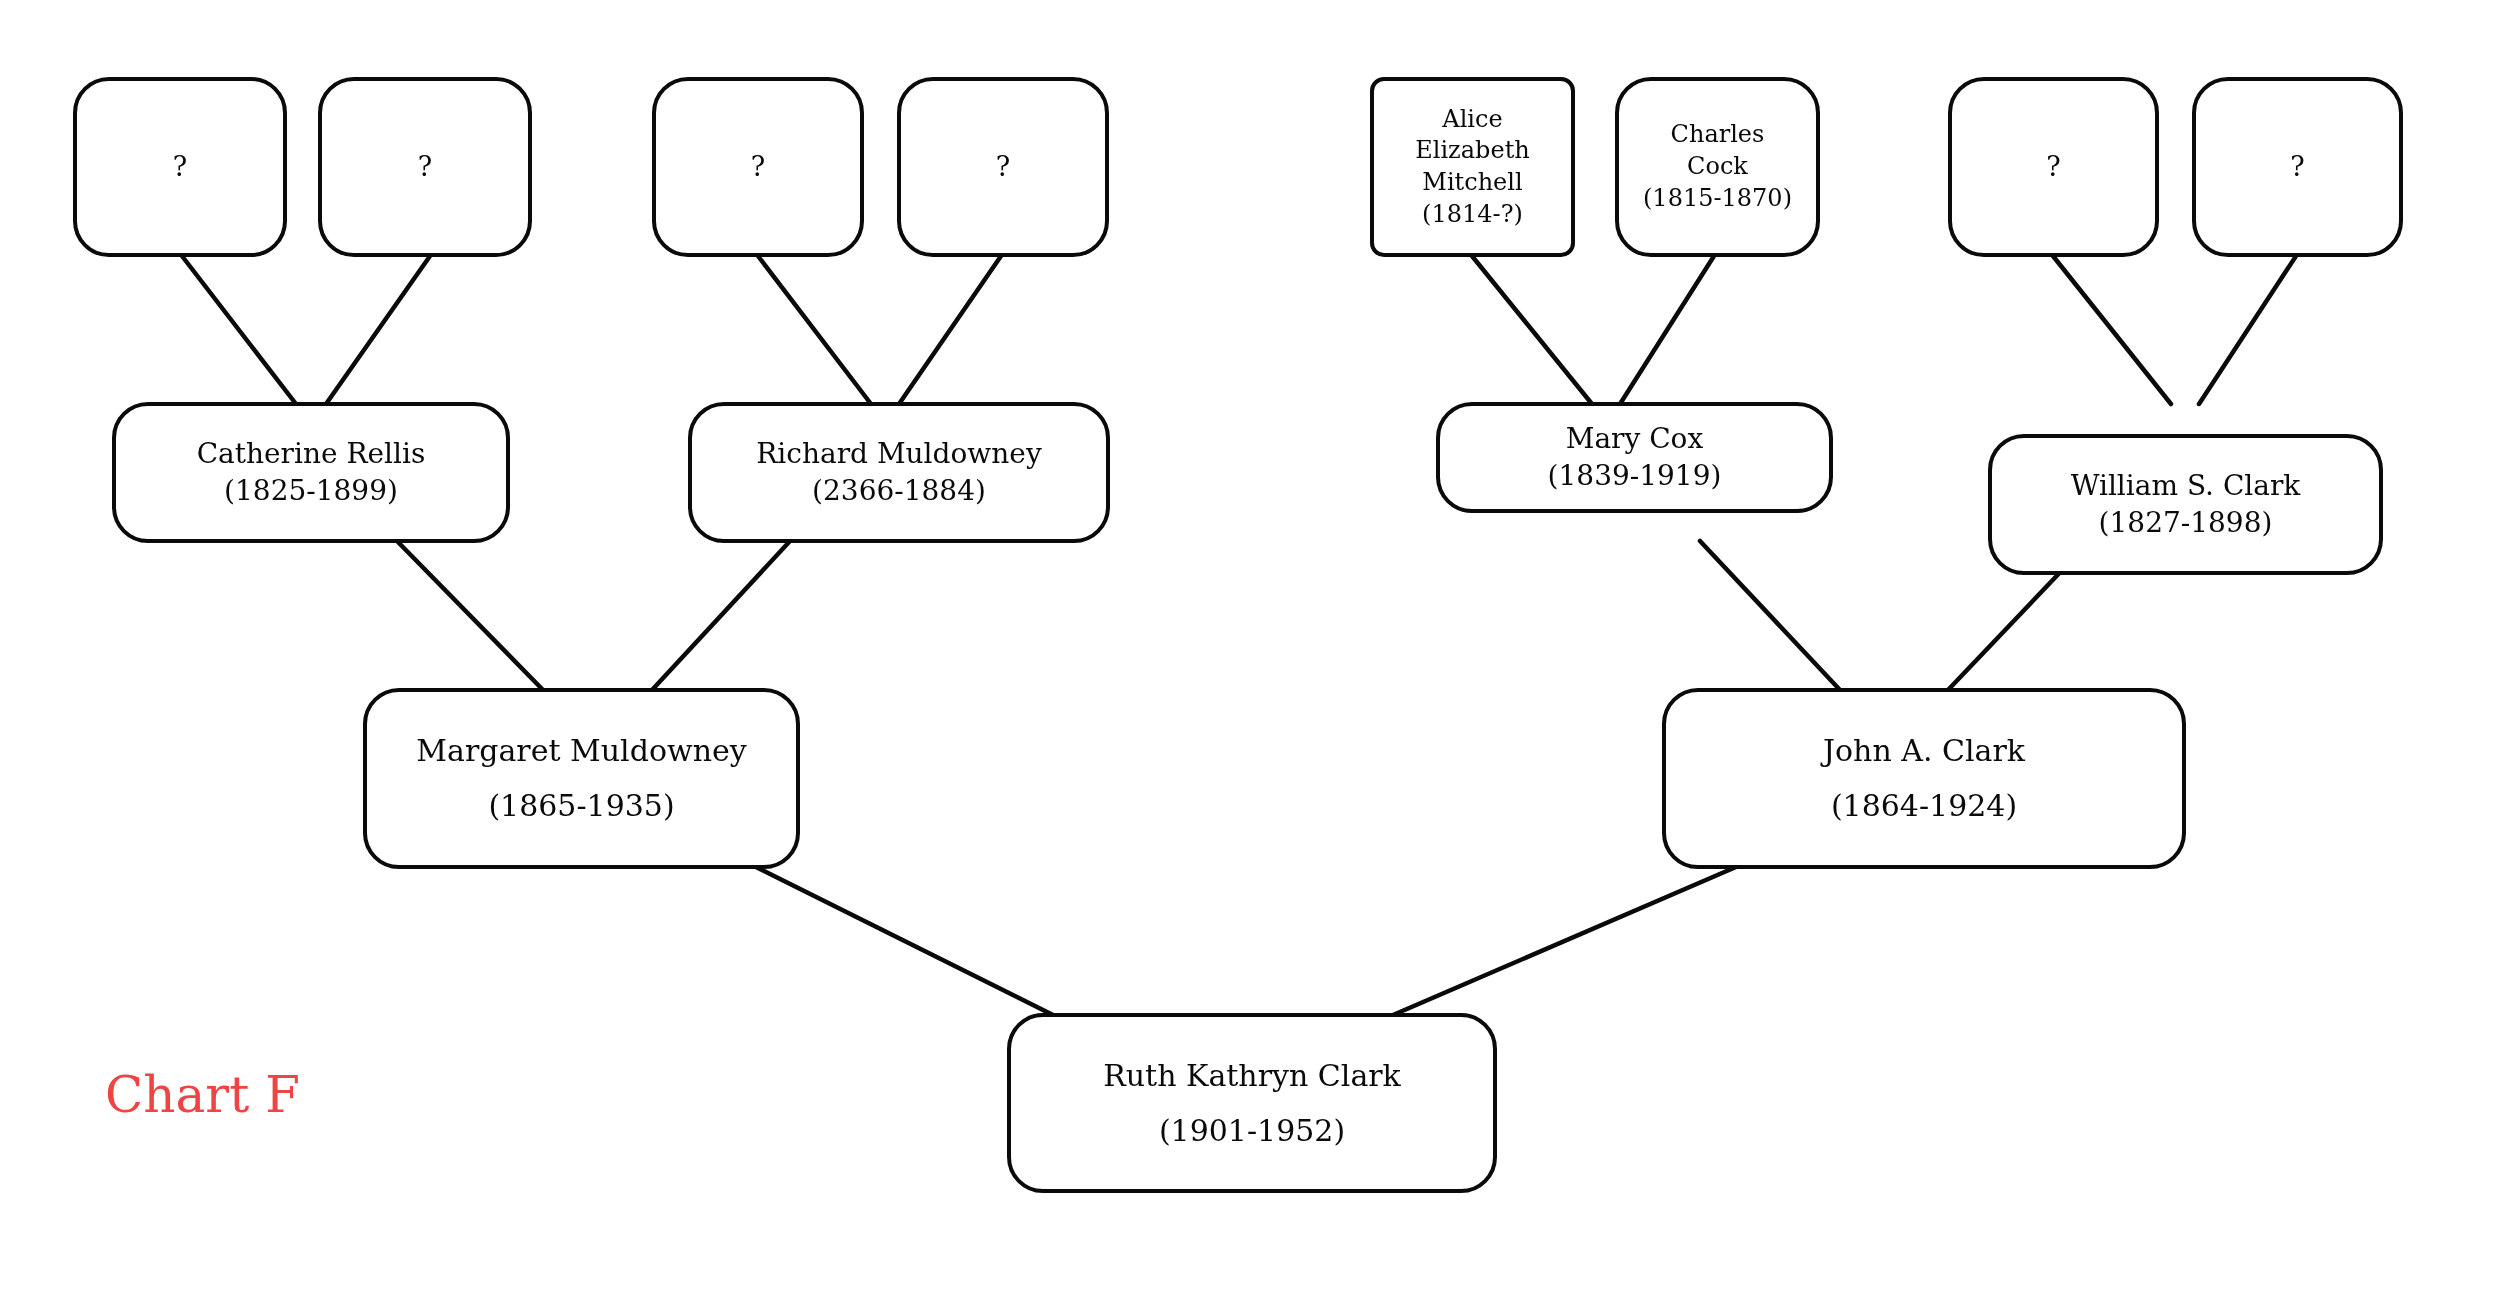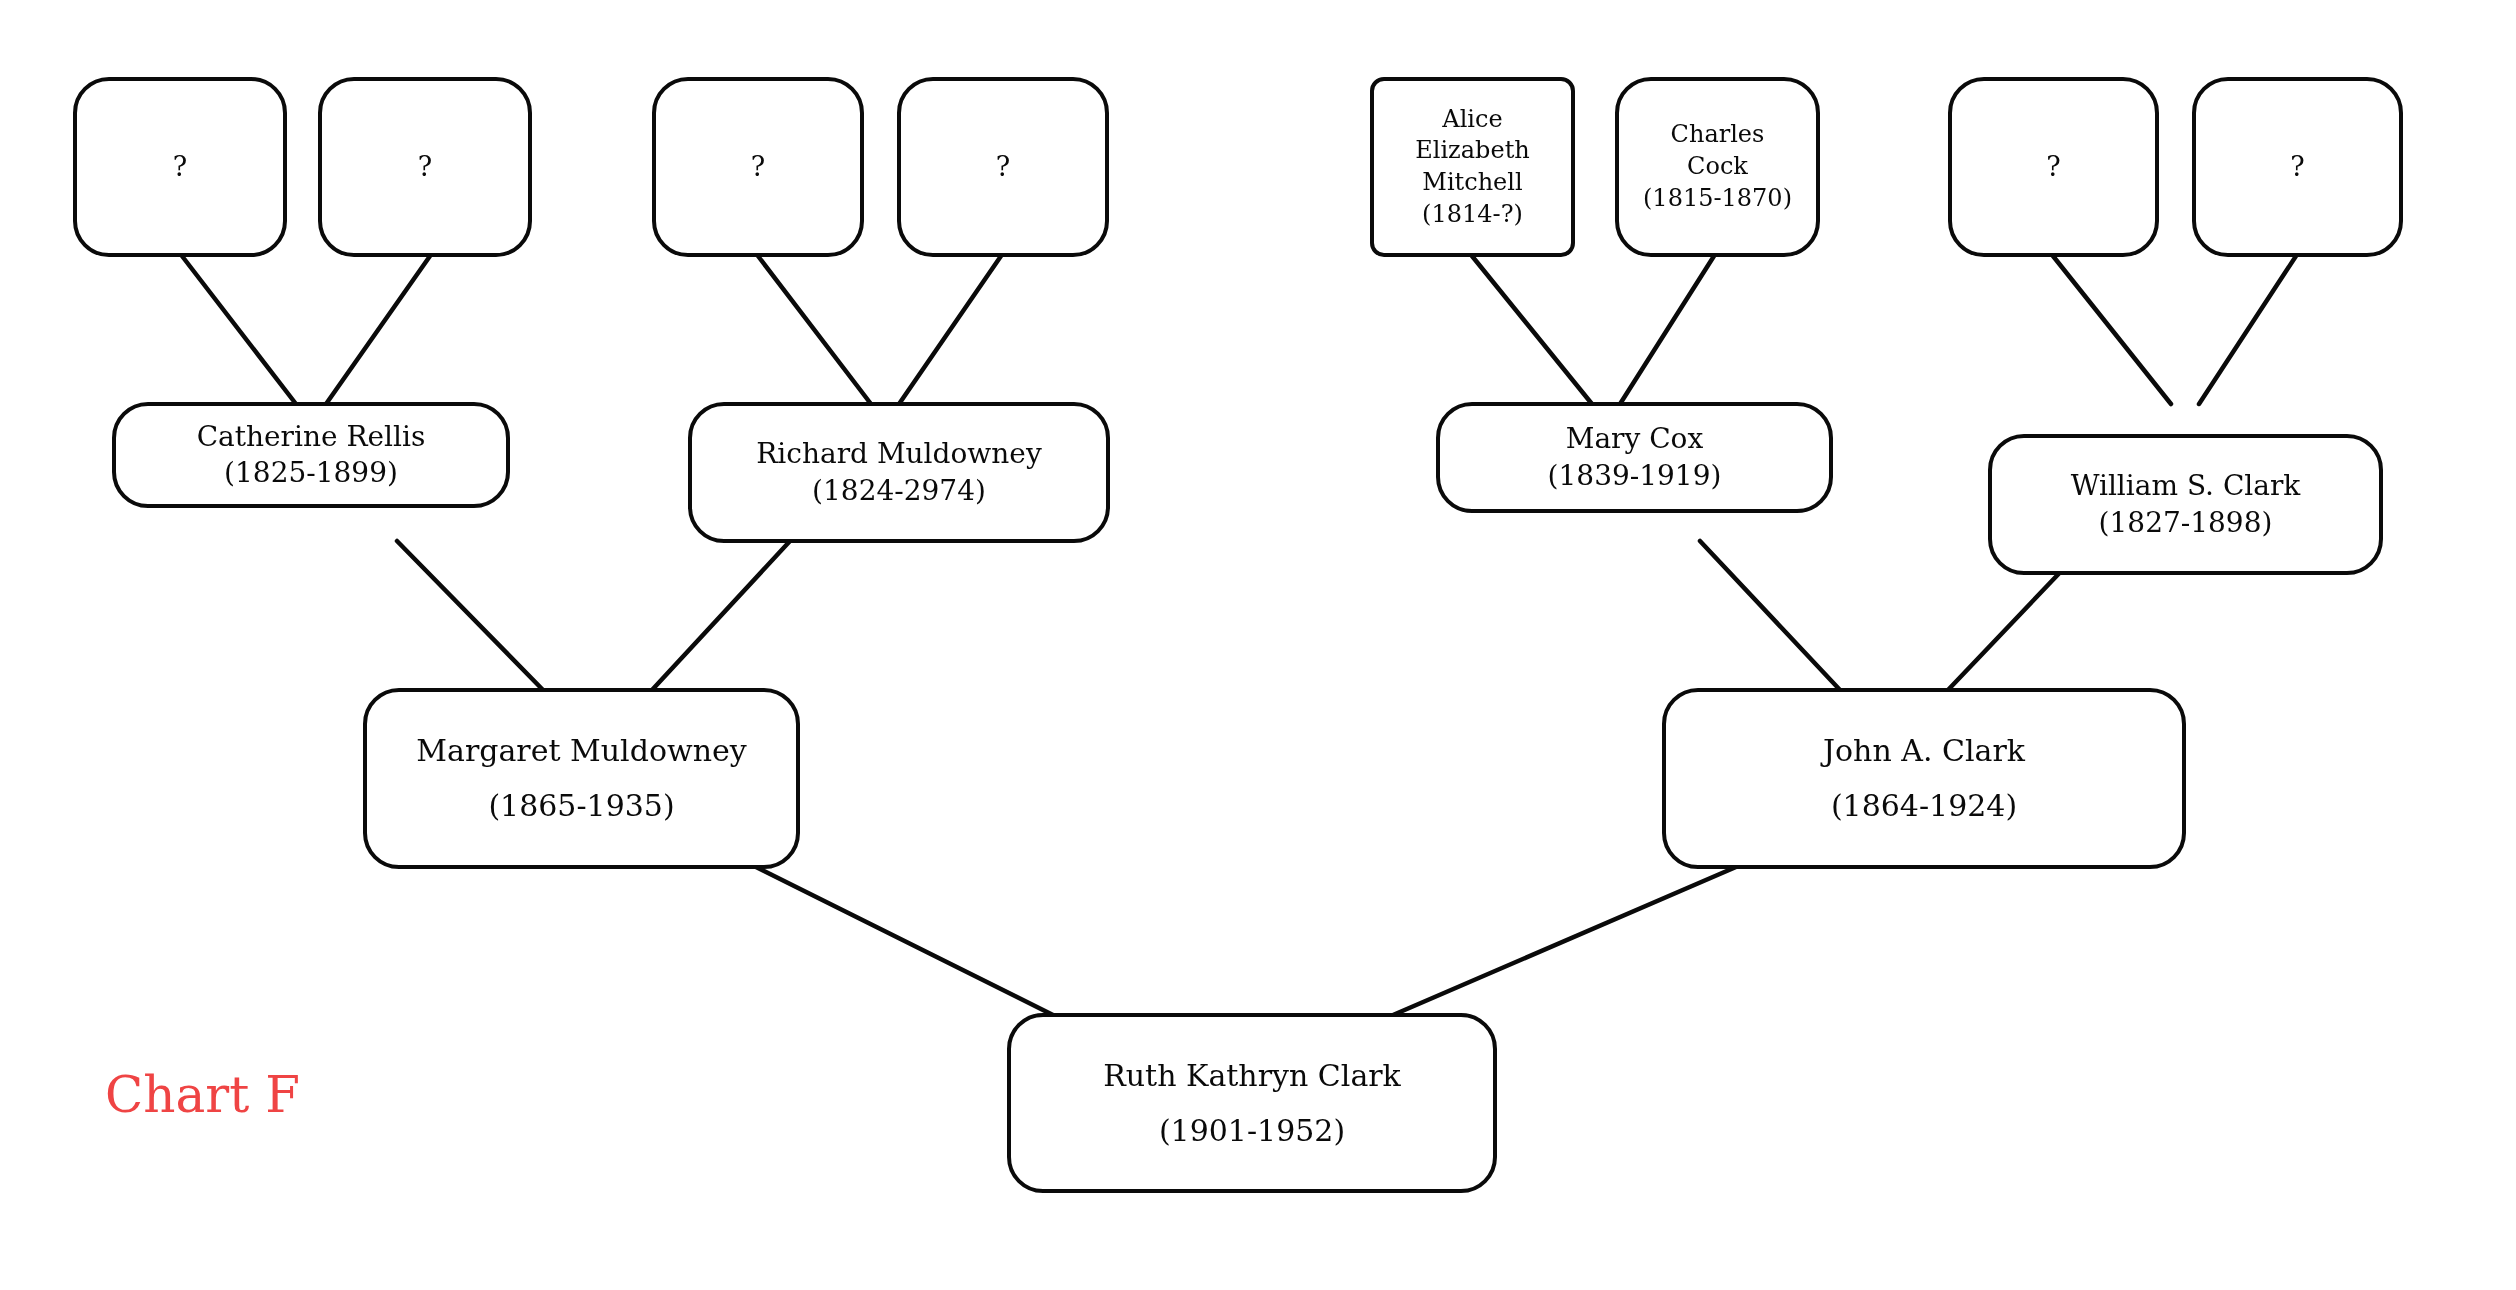--- a/index.html
+++ b/index.html
@@ -96,27 +96,27 @@
   </div>
   <div class="node r1" style="left:1948px; top:77px; width:211px; height:180px;">
     <div class="name q">?</div>
     <div class="dates"></div>
   </div>
   <div class="node r1" style="left:2192px; top:77px; width:211px; height:180px;">
     <div class="name q">?</div>
     <div class="dates"></div>
   </div>
 
-  <div class="node r2" style="left:112px; top:402px; width:398px; height:106px;">
+  <div class="node r2" style="left:112px; top:402px; width:398px; height:141px;">
     <div class="name">Catherine Rellis</div>
     <div class="dates">(1825-1899)</div>
   </div>
   <div class="node r2" style="left:688px; top:402px; width:422px; height:141px;">
     <div class="name">Richard Muldowney</div>
-    <div class="dates">(1824-2974)</div>
+    <div class="dates">(2366-1884)</div>
   </div>
   <div class="node r2" style="left:1408px; top:402px; width:397px; height:111px;margin-left:28px;">
     <div class="name">Mary Cox</div>
     <div class="dates">(1839-1919)</div>
   </div>
   <div class="node r2" style="left:1988px; top:402px; width:395px; height:141px;margin-top:32px;">
     <div class="name">William S. Clark</div>
     <div class="dates">(1827-1898)</div>
   </div>
 

